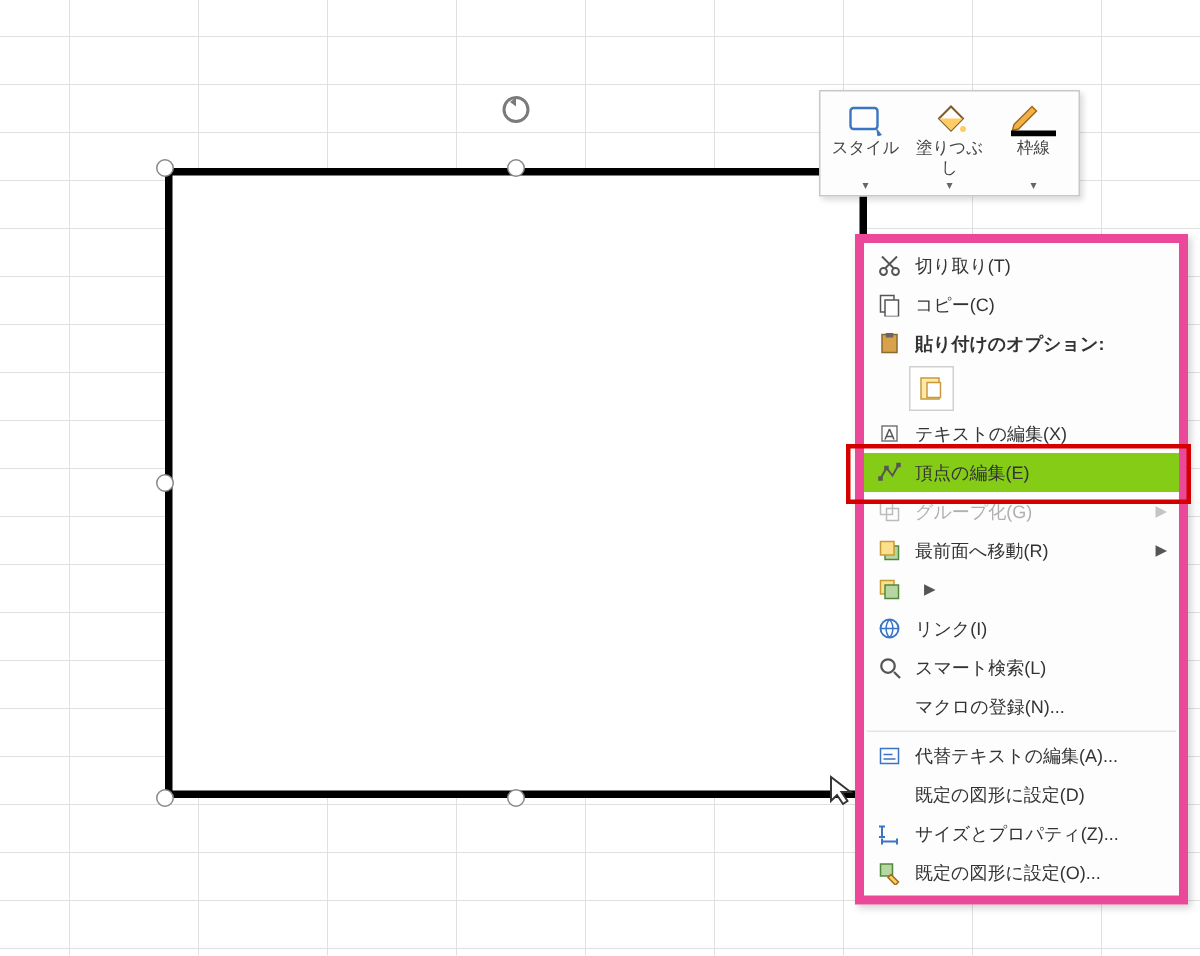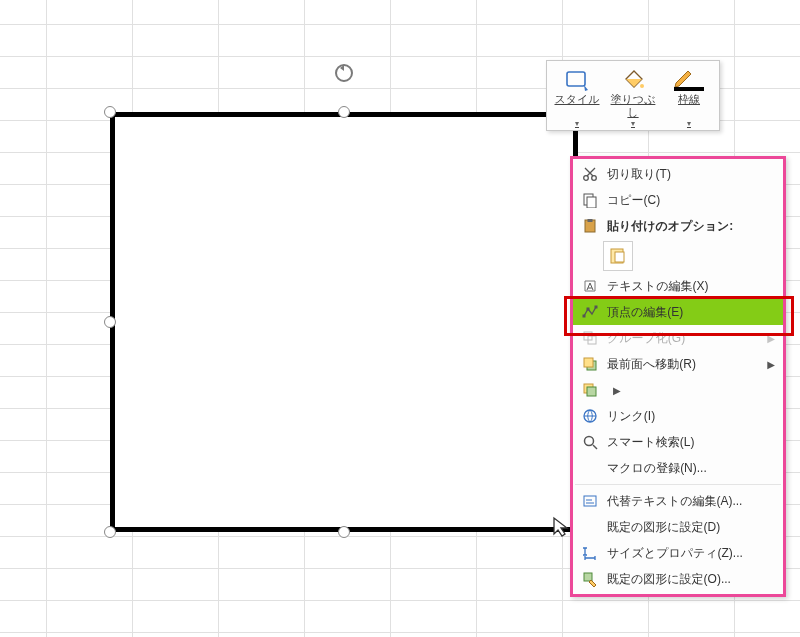--- a/index.html
+++ b/index.html
@@ -71,42 +71,41 @@
     display: flex;
     padding: 4px 2px 2px;
   }
   .mini-btn {
     width: 52px;
     text-align: center;
     font-size: 11px;
     color: #444;
     padding: 2px 2px 0;
     line-height: 1.15;
-    text-decoration: underline;
   }
   .mini-btn .ic {
     height: 26px;
     display: flex;
     align-items: center;
     justify-content: center;
   }
   .mini-btn .lbl { min-height: 26px; }
   .mini-btn .caret {
     font-size: 8px;
     color: #666;
   }
 
   
   .ctx-menu {
     position: absolute;
     left: 570px;
     top: 156px;
     width: 210px;
     background: #fdfdfd;
-    border: 3px solid #ec4899;
+    border: 6px solid #ec4899;
     box-shadow: 2px 2px 5px rgba(0,0,0,.18);
     padding: 2px 0;
   }
   .mi {
     position: relative;
     display: flex;
     align-items: center;
     height: 26px;
     padding: 0 8px 0 4px;
     color: #333;

